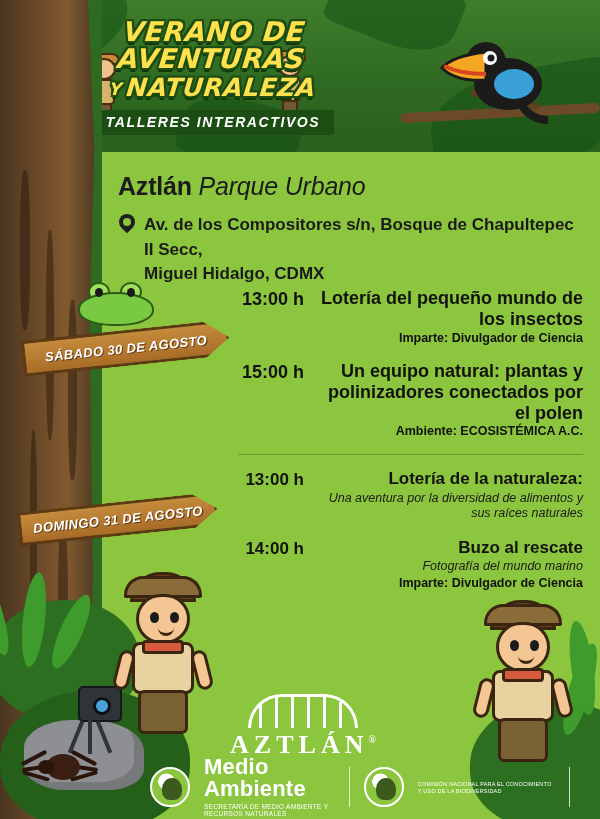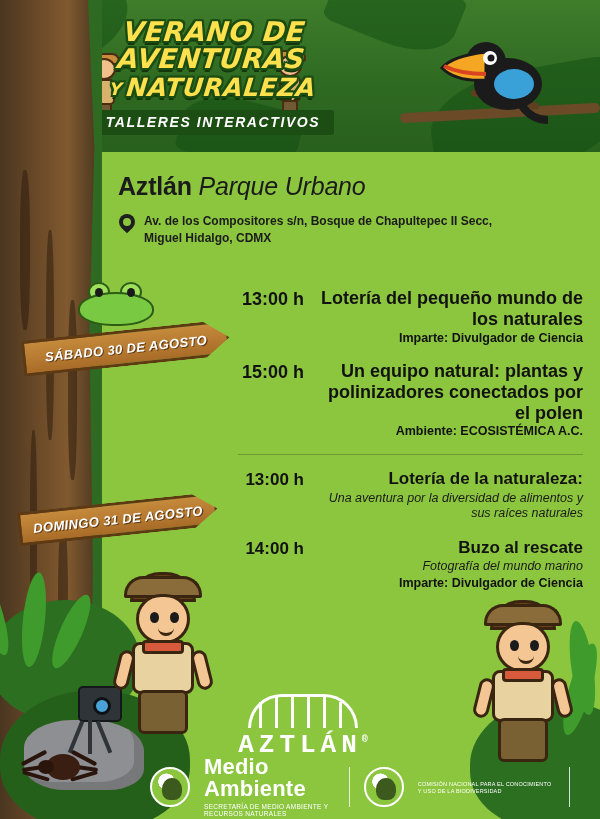--- a/index.html
+++ b/index.html
@@ -135,21 +135,21 @@
   .content { position: absolute; left: 118px; top: 172px; width: 462px; }
   .venue-title { font-size: 25px; color: #1b1b1b; font-weight: bold; letter-spacing: -0.2px; }
   .venue-title em { font-style: italic; font-weight: normal; }
   .address-row { display: flex; gap: 8px; margin-top: 12px; }
   .pin-icon { flex: 0 0 auto; width: 18px; height: 22px; position: relative; margin-top: 1px; }
   .pin-icon .p1 {
     position:absolute; left:1px; top:0; width:16px;height:16px;border-radius:50% 50% 50% 0;
     transform: rotate(-45deg); background: #1f1f1f;
   }
   .pin-icon .p2 { position:absolute; left:5px; top:4px; width:8px;height:8px;border-radius:50%;background:#8cc63f;}
-  .address { font-size: 12px; line-height: 1.45; color: #1b1b1b; font-weight: bold; }
+  .address { font-size: 17px; line-height: 1.45; color: #1b1b1b; font-weight: bold; }
 
   
   .schedule { position: absolute; left: 238px; top: 288px; width: 345px; }
   .sess { display: flex; gap: 12px; margin-bottom: 16px; text-align: right; }
   .sess .time { flex: 0 0 66px; font-size: 18px; font-weight: bold; color: #121212; padding-top: 1px; }
   .sess .info { flex: 1; }
   .sess .name { font-size: 18px; font-weight: bold; color: #121212; line-height: 1.16; }
   .sess .desc { font-size: 12.5px; font-style: italic; color: #1a1a1a; line-height: 1.22; margin-top: 2px; }
   .sess .by { font-size: 12.5px; font-weight: bold; color: #121212; margin-top: 1px; }
   .divider { height: 1px; background: rgba(0,0,0,0.22); margin: 4px 0 14px 0; }
@@ -207,21 +207,21 @@
   .aztlan-arc {
     width: 110px; height: 34px; margin: 0 auto 2px;
     border: 3px solid #ffffff; border-bottom: none;
     border-radius: 56px 56px 0 0;
     position: relative;
   }
   .aztlan-arc i {
     position:absolute; bottom:0; width:3px; background:#ffffff; height:26px;
   }
   .aztlan-text {
-    font-family: Liberation Mono, monospace;
+    font-family: Liberation Serif, serif;
     font-size: 26px; letter-spacing: 5px; color: #ffffff; font-weight: bold;
   }
   .aztlan-reg { font-size: 10px; vertical-align: super; letter-spacing: 0; }
 
   .gov-row {
     position: absolute; left: 150px; top: 62px; width: 420px;
     display: flex; align-items: center; gap: 14px;
   }
   .seal {
     width: 40px; height: 40px; border-radius: 50%;
@@ -328,21 +328,21 @@
       </div>
     </div>
   </div>
 
   <div class="schedule">
 
     <div class="day1">
       <div class="sess">
         <div class="time">13:00 h</div>
         <div class="info">
-          <div class="name">Lotería del pequeño mundo de los naturales</div>
+          <div class="name">Lotería del pequeño mundo de los insectos</div>
           <div class="by">Imparte: Divulgador de Ciencia</div>
         </div>
       </div>
       <div class="sess">
         <div class="time">15:00 h</div>
         <div class="info">
           <div class="name">Un equipo natural: plantas y polinizadores conectados por el polen</div>
           <div class="by">Ambiente: ECOSISTÉMICA A.C.</div>
         </div>
       </div>

